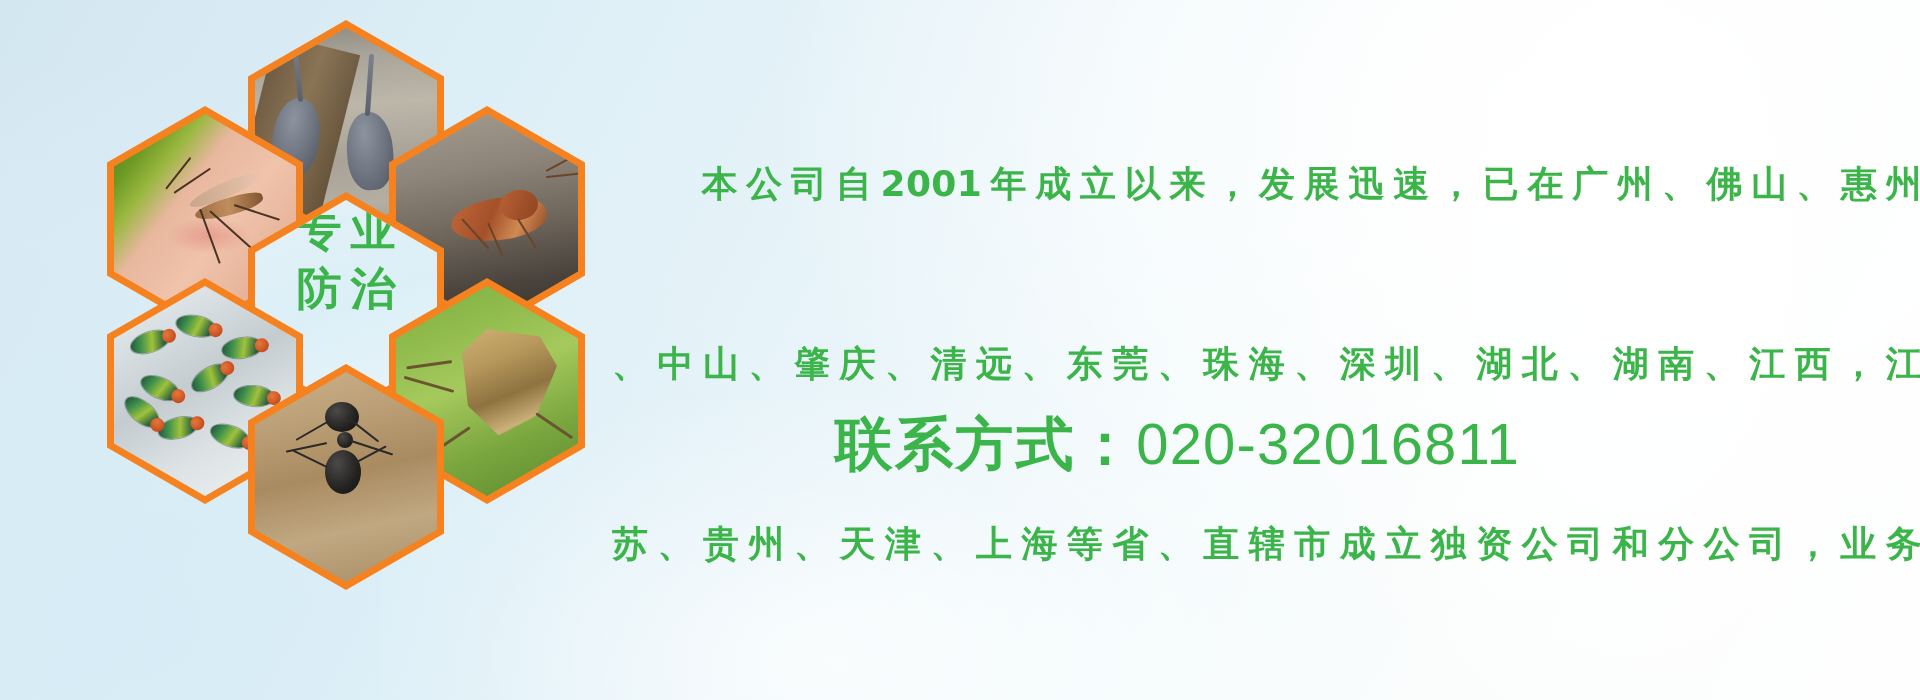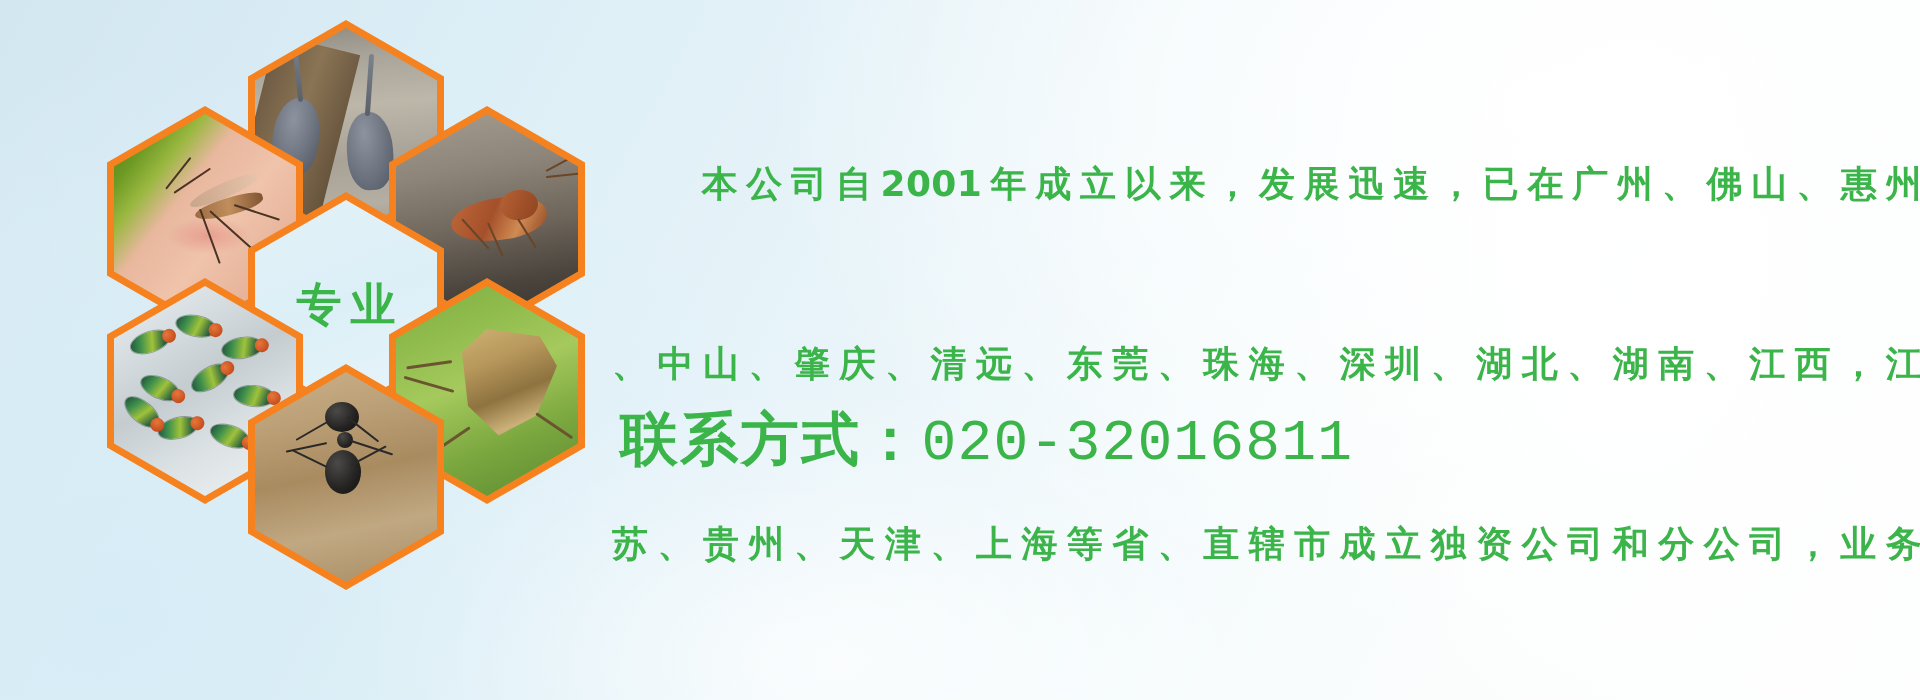--- a/index.html
+++ b/index.html
@@ -36,21 +36,21 @@
   }
   .hex .inner{
     position:absolute;left:7px;top:8px;width:182px;height:210px;
     clip-path:polygon(50% 0%,100% 25%,100% 75%,50% 100%,0% 75%,0% 25%);
     overflow:hidden;
   }
   .hex .art{position:absolute;inset:0;}
 
   .hx-center .inner{
     background:linear-gradient(160deg,#e3f1f7 0%,#dceff7 50%,#e9f5fa 100%);
-    display:flex;flex-direction:column;align-items:center;justify-content:center;
+    display:flex;flex-direction:column;align-items:center;
   }
   .center-line{
     color:#3BB54A;font-weight:700;letter-spacing:.20em;
     font-size:45px;line-height:1.32;text-indent:.20em;
     font-family:"DejaVu Sans","Liberation Sans",sans-serif;
   }
 
   
   .art-mosquito{
     background:
@@ -160,22 +160,23 @@
   }
   #copy p .ln{display:block;}
   #copy p .ln.j{
     text-align:justify;text-align-last:justify;
   }
 
   
   #contact{
     position:absolute;left:620px;top:400px;width:900px;
     color:#3BB54A;
-    font-family:Liberation Mono, monospace;
+    font-family:Liberation Sans, sans-serif;
     font-weight:400;
+    text-align:right;
   }
   .contact-line{font-size:58px;line-height:88px;letter-spacing:.02em;white-space:nowrap;}
   .contact-line.indent{padding-left:280px;}
   .contact-label{font-weight:700;letter-spacing:.04em;}
 </style>
 </head>
 <body>
 
 <div id="banner">
 
@@ -220,20 +221,21 @@
           <div class="ant" style="left:66px;top:104px;width:40px;transform:rotate(48deg);"></div>
           <div class="ant" style="left:92px;top:108px;width:36px;transform:rotate(66deg);"></div>
           <div class="ant" style="left:122px;top:104px;width:34px;transform:rotate(58deg);"></div>
         </div>
       </div>
     </div>
 
     <div class="hex hx-center" style="left:163px;top:196px;">
       <div class="inner">
         <div class="center-line">专业</div>
+        <div class="center-line">防治</div>
       </div>
     </div>
 
     <div class="hex hx-flies" style="left:22px;top:282px;">
       <div class="inner">
         <div class="art art-flies">
           <div class="fly" style="left:16px;top:46px;transform:rotate(-18deg);"></div>
           <div class="fly" style="left:62px;top:30px;transform:rotate(12deg);"></div>
           <div class="fly" style="left:108px;top:52px;transform:rotate(-8deg);"></div>
           <div class="fly" style="left:26px;top:92px;transform:rotate(24deg);"></div>

